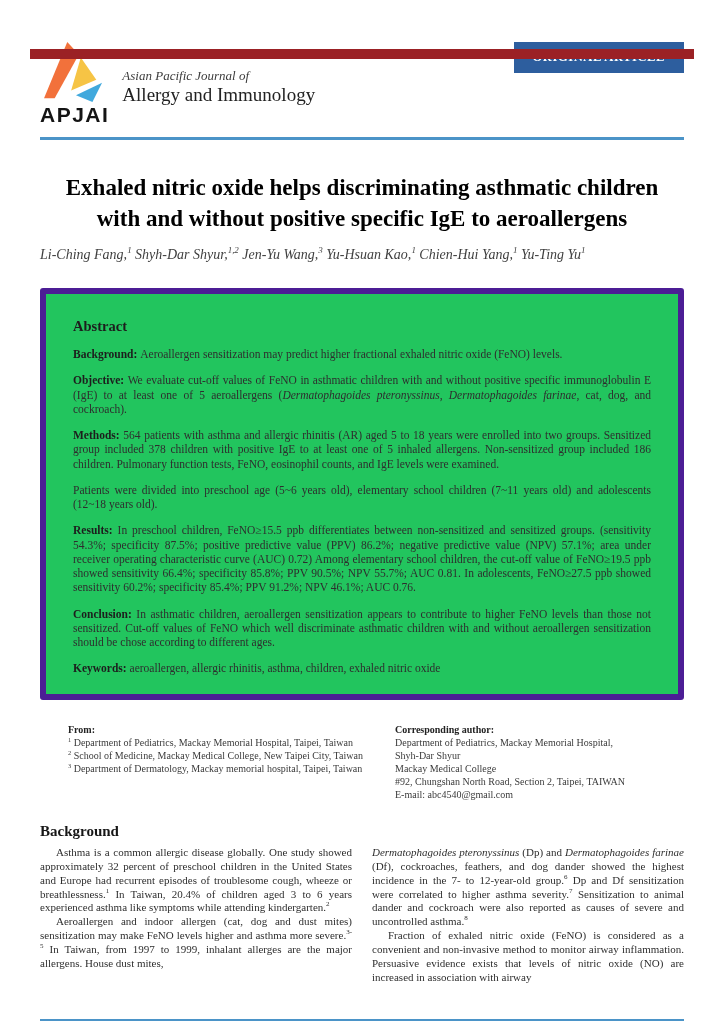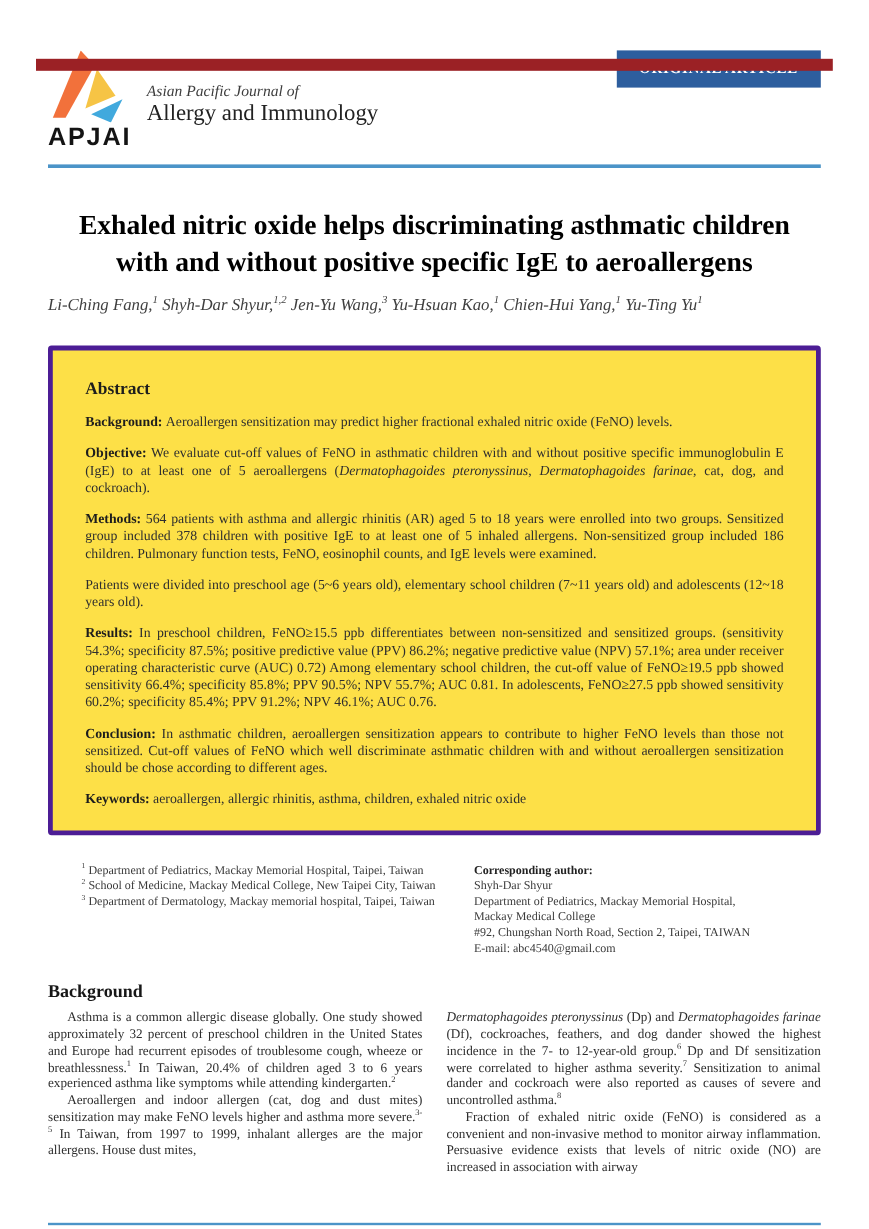--- a/index.html
+++ b/index.html
@@ -50,21 +50,21 @@
     color:#000000;font-weight:700;font-size:23px;line-height:1.35;
   }
   .authors{
     margin-top:13px;text-align:left;
     font-style:italic;font-size:14px;color:#3f3f3f;
   }
   sup{font-size:64%;vertical-align:super;line-height:0;}
   
   .abstract-box{
     margin-top:25px;
-    background:#fde047;border:4px solid #4c1d95;border-radius:3px;
+    background:#22c55e;border:6px solid #4c1d95;border-radius:3px;
     padding:24px 27px 18px 27px;
   }
   .abstract-title{font-weight:700;font-size:14.5px;color:#1d1d1d;}
   .abs-p{
     margin-top:12px;font-size:11.5px;line-height:1.24;
     text-align:justify;color:#2e2e2e;
   }
   .abs-p.tight{margin-top:12px;}
   .abs-p strong{color:#1d1d1d;}
   
@@ -128,28 +128,29 @@
       <div class="abs-p"><strong>Objective: </strong><span>We evaluate cut-off values of FeNO in asthmatic children with and without positive specific immunoglobulin E (IgE) to at least one of 5 aeroallergens (</span><em>Dermatophagoides pteronyssinus</em><span>, </span><em>Dermatophagoides farinae</em><span>, cat, dog, and cockroach).</span></div>
       <div class="abs-p"><strong>Methods: </strong><span>564 patients with asthma and allergic rhinitis (AR) aged 5 to 18 years were enrolled into two groups. Sensitized group included 378 children with positive IgE to at least one of 5 inhaled allergens. Non-sensitized group included 186 children. Pulmonary function tests, FeNO, eosinophil counts, and IgE levels were examined.</span></div>
       <div class="abs-p tight"><span>Patients were divided into preschool age (5~6 years old), elementary school children (7~11 years old) and adolescents (12~18 years old).</span></div>
       <div class="abs-p"><strong>Results: </strong><span>In preschool children, FeNO≥15.5 ppb differentiates between non-sensitized and sensitized groups. (sensitivity 54.3%; specificity 87.5%; positive predictive value (PPV) 86.2%; negative predictive value (NPV) 57.1%; area under receiver operating characteristic curve (AUC) 0.72) Among elementary school children, the cut-off value of FeNO≥19.5 ppb showed sensitivity 66.4%; specificity 85.8%; PPV 90.5%; NPV 55.7%; AUC 0.81. In adolescents, FeNO≥27.5 ppb showed sensitivity 60.2%; specificity 85.4%; PPV 91.2%; NPV 46.1%; AUC 0.76.</span></div>
       <div class="abs-p"><strong>Conclusion: </strong><span>In asthmatic children, aeroallergen sensitization appears to contribute to higher FeNO levels than those not sensitized. Cut-off values of FeNO which well discriminate asthmatic children with and without aeroallergen sensitization should be chose according to different ages.</span></div>
       <div class="abs-p"><strong>Keywords: </strong><span>aeroallergen, allergic rhinitis, asthma, children, exhaled nitric oxide</span></div>
     </div>
 
     <div class="credits">
       <div class="from-block">
+        <div class="credit-label">From:</div>
         <div class="from-item"><sup>1</sup><span> Department of Pediatrics, Mackay Memorial Hospital, Taipei, Taiwan</span></div>
         <div class="from-item"><sup>2</sup><span> School of Medicine, Mackay Medical College, New Taipei City, Taiwan</span></div>
         <div class="from-item"><sup>3</sup><span> Department of Dermatology, Mackay memorial hospital, Taipei, Taiwan</span></div>
       </div>
       <div class="corr-block">
         <div class="credit-label">Corresponding author:</div>
+        <div>Department of Pediatrics, Mackay Memorial Hospital,</div>
         <div>Shyh-Dar Shyur</div>
-        <div>Department of Pediatrics, Mackay Memorial Hospital,</div>
         <div>Mackay Medical College</div>
         <div>#92, Chungshan North Road, Section 2, Taipei, TAIWAN</div>
         <div><span>E-mail: </span><a href="#" class="email">abc4540@gmail.com</a></div>
       </div>
     </div>
 
     <div class="body-heading">Background</div>
 
     <div class="columns">
       <div class="col col-left">

